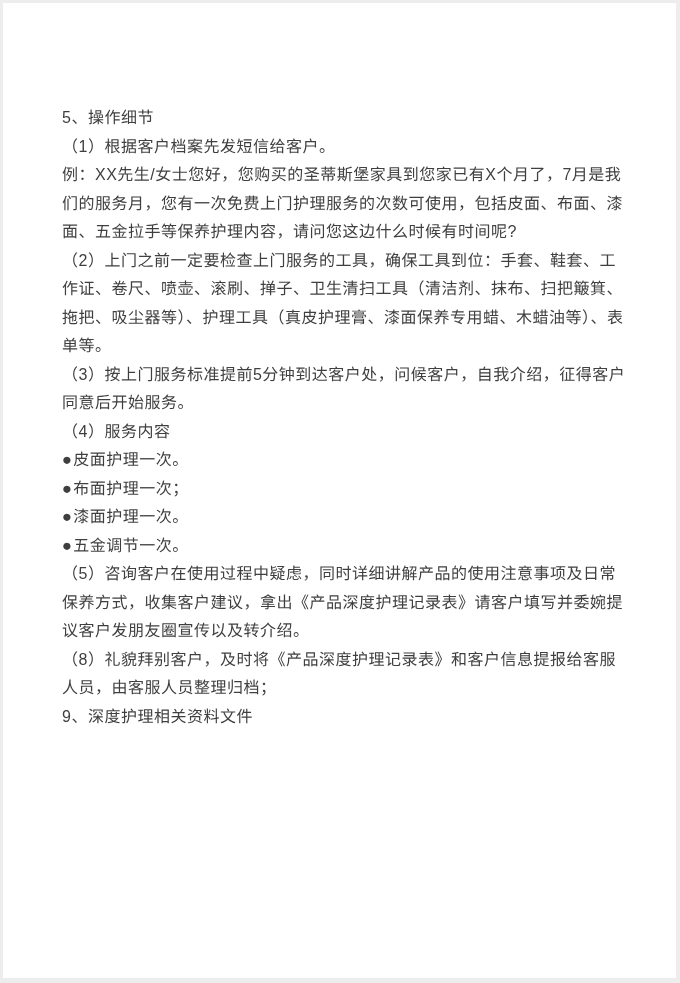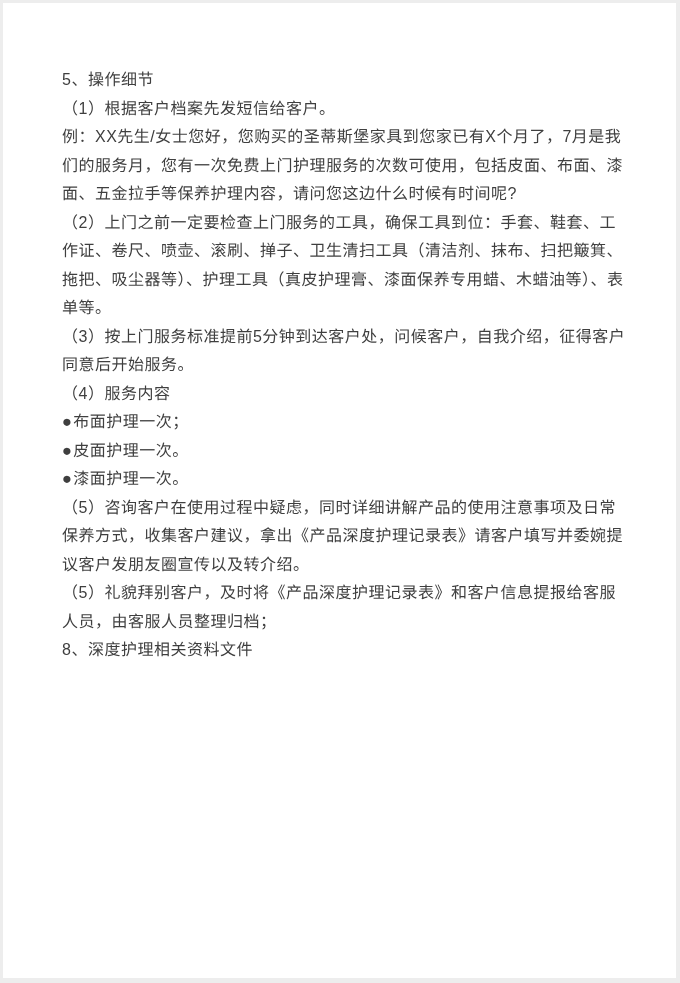--- a/index.html
+++ b/index.html
@@ -21,21 +21,21 @@
   .page {
     position: absolute;
     left: 3px;
     top: 3px;
     right: 4px;
     bottom: 5px;
     background: #ffffff;
   }
   .content {
     box-sizing: border-box;
-    padding: 63px 50px 0 59px;
+    padding: 101px 50px 0 59px;
     color: #3f3f3f;
     font-size: 16px;
     line-height: 28.5px;
     letter-spacing: 0.5px;
   }
   .content p {
     margin: 0;
   }
   .content p.gap-sm {
   }
@@ -69,31 +69,34 @@
       <p>例：XX先生/女士您好，您购买的圣蒂斯堡家具到您家已有X个月了，7月是我们的服务月，您有一次免费上门护理服务的次数可使用，包括皮面、布面、漆面、五金拉手等保养护理内容，请问您这边什么时候有时间呢?</p>
 
       <p class="gap-sm">（2）上门之前一定要检查上门服务的工具，确保工具到位：手套、鞋套、工作证、卷尺、喷壶、滚刷、掸子、卫生清扫工具（清洁剂、抹布、扫把簸箕、拖把、吸尘器等）、护理工具（真皮护理膏、漆面保养专用蜡、木蜡油等）、表单等。</p>
 
       <p class="gap">（3）按上门服务标准提前5分钟到达客户处，问候客户，自我介绍，征得客户同意后开始服务。</p>
 
       <p class="gap">（4）服务内容</p>
 
       <ul class="bullet-list">
         <li class="bullet-row">
+          <span class="bullet">●</span><span>皮面护理一次。</span>
+        </li>
+        <li class="bullet-row">
           <span class="bullet">●</span><span>布面护理一次；</span>
         </li>
         <li class="bullet-row">
-          <span class="bullet">●</span><span>皮面护理一次。</span>
+          <span class="bullet">●</span><span>漆面护理一次。</span>
         </li>
         <li class="bullet-row">
-          <span class="bullet">●</span><span>漆面护理一次。</span>
+          <span class="bullet">●</span><span>五金调节一次。</span>
         </li>
       </ul>
 
       <p class="gap">（5）咨询客户在使用过程中疑虑，同时详细讲解产品的使用注意事项及日常保养方式，收集客户建议，拿出《产品深度护理记录表》请客户填写并委婉提议客户发朋友圈宣传以及转介绍。</p>
 
-      <p class="gap">（5）礼貌拜别客户，及时将《产品深度护理记录表》和客户信息提报给客服人员，由客服人员整理归档；</p>
+      <p class="gap">（8）礼貌拜别客户，及时将《产品深度护理记录表》和客户信息提报给客服人员，由客服人员整理归档；</p>
 
-      <p class="gap">8、深度护理相关资料文件</p>
+      <p class="gap">9、深度护理相关资料文件</p>
 
     </div>
   </div>
 </div>
 
 </body></html>

